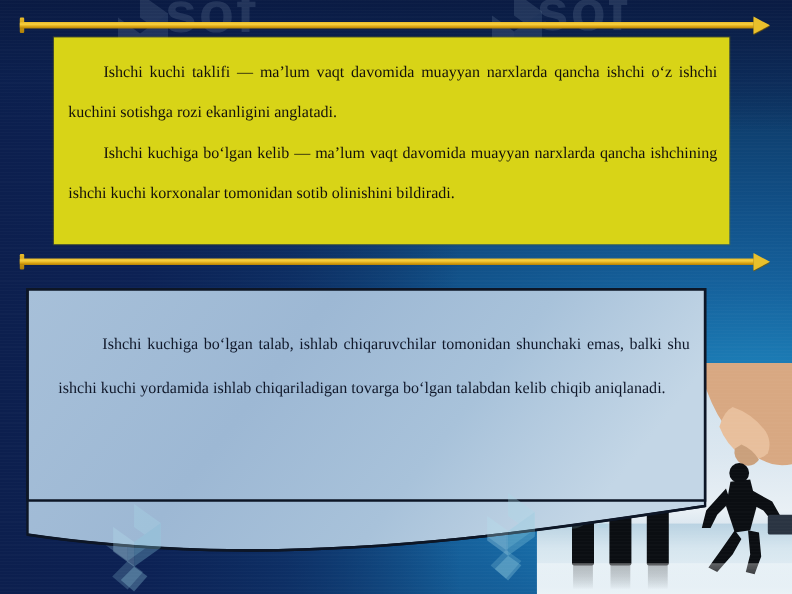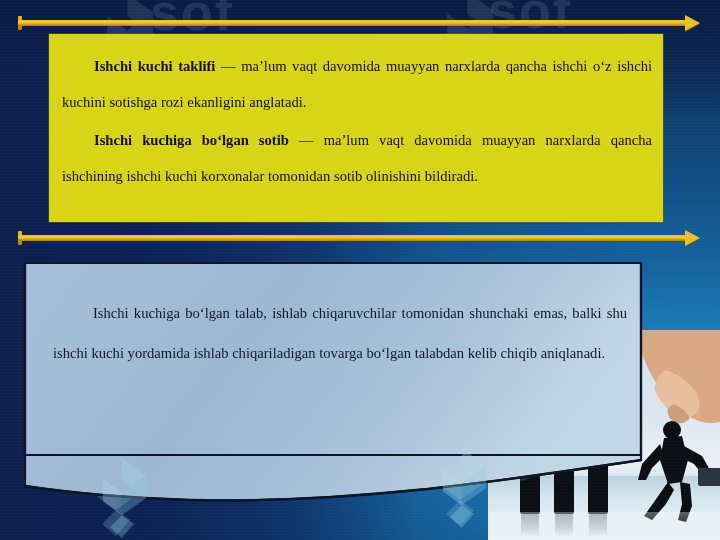--- a/index.html
+++ b/index.html
@@ -109,21 +109,21 @@
   }
   .y-para {
     margin: 0 0 2px 0;
     color: #14110b;
     font-size: 14.6px;
     line-height: 36px;
     text-align: justify;
     text-indent: 32px;
     text-justify: inter-word;
   }
-  .y-para b { font-weight: bold; }
+  .y-para b { font-weight: normal; }
 
   
   .wave-wrap {
     position: absolute;
     left: 0; top: 246px;
     width: 720px; height: 294px;
   }
   .blue-box-text {
     position: absolute;
     left: 25px; top: 17px;
@@ -254,21 +254,21 @@
     <div class="shaft" style="width:668px"></div>
     <div class="head" style="left:667px"></div>
   </div>
 
   <div class="yellow-box">
     <div class="pad">
       <p class="y-para">
         <b>Ishchi kuchi taklifi</b><span> — </span><span>ma’lum vaqt davomida muayyan narxlarda qancha ishchi o‘z ishchi kuchini sotishga rozi ekanligini anglatadi.</span>
       </p>
       <p class="y-para">
-        <b>Ishchi kuchiga bo‘lgan sotib</b><span> — </span><span>ma’lum vaqt davomida muayyan narxlarda qancha ishchining ishchi kuchi korxonalar tomonidan sotib olinishini bildiradi.</span>
+        <b>Ishchi kuchiga bo‘lgan kelib</b><span> — </span><span>ma’lum vaqt davomida muayyan narxlarda qancha ishchining ishchi kuchi korxonalar tomonidan sotib olinishini bildiradi.</span>
       </p>
     </div>
   </div>
 
   <div class="arrow" style="left:18px;top:230px;width:682px">
     <div class="tail"></div>
     <div class="shaft" style="width:668px"></div>
     <div class="head" style="left:667px"></div>
   </div>
 

